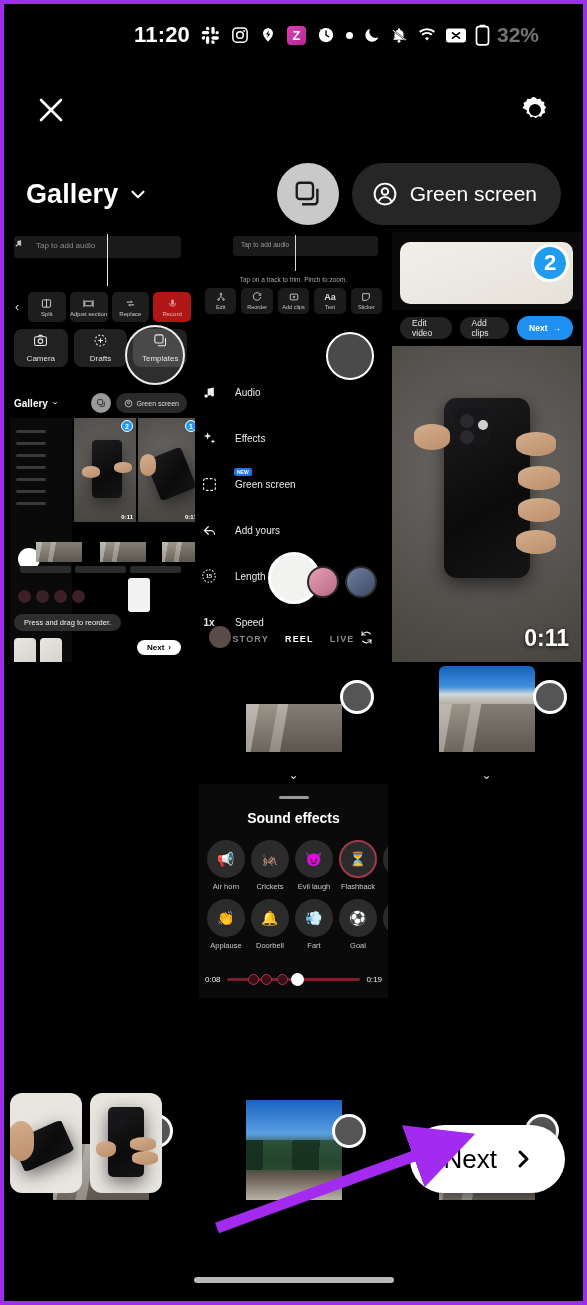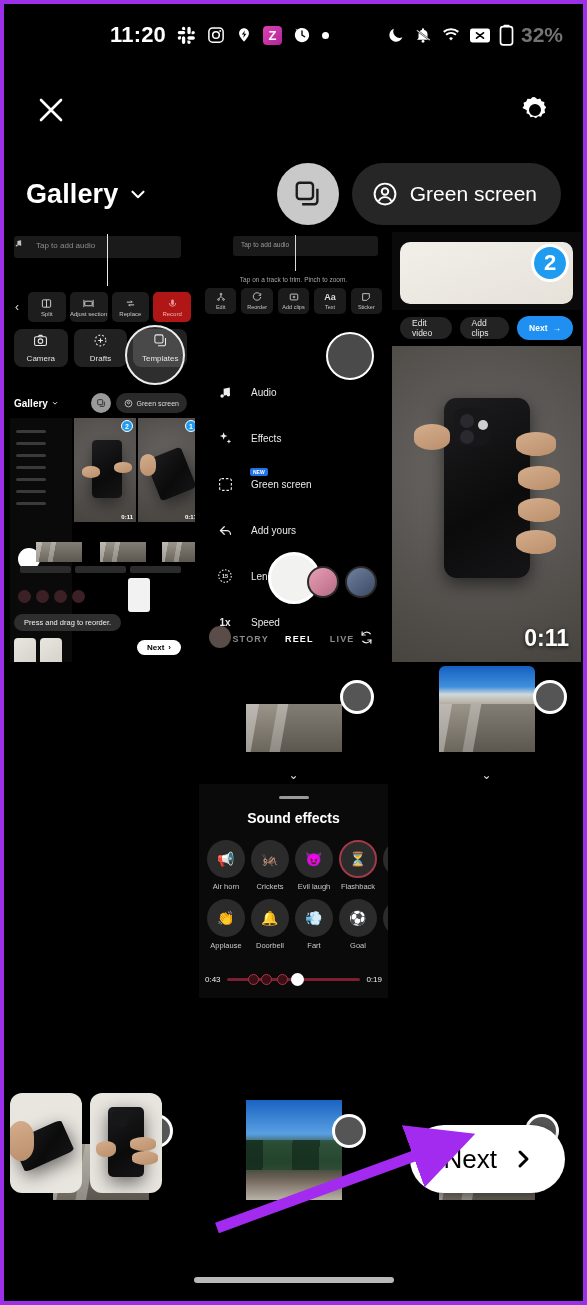--- a/index.html
+++ b/index.html
@@ -19,21 +19,21 @@
     overflow:hidden;
   }
   .screen{ position:absolute; inset:0; background:#000; overflow:hidden; }
 
   
   .statusbar{
     position:absolute; top:0; left:0; right:0; height:62px;
     display:flex; align-items:center; justify-content:center;
     background:#000;
   }
-  .sb-inner{ display:flex; align-items:center; gap:0; width:100%; padding:0 14px; }
+  .sb-inner{ display:flex; align-items:center; gap:0; width:100%; padding:0 38px; }
   .sb-left{ display:flex; align-items:center; gap:11px; margin-left:92px;}
   .sb-time{ font-size:22px; font-weight:700; letter-spacing:.2px; color:#fff; }
   .sb-right{ display:flex; align-items:center; gap:9px; margin-left:auto; margin-right:6px;}
   .sb-batt{ font-size:21px; font-weight:700; color:#737373; margin-left:-2px;}
   .ic{ display:inline-flex; align-items:center; justify-content:center; }
   .ic svg{ display:block; }
   .zbadge{
     width:19px;height:19px;border-radius:4px;
     background:linear-gradient(140deg,#e040b0,#b0279c);
     display:flex;align-items:center;justify-content:center;
@@ -150,21 +150,21 @@
   .ph-hand-light{ position:relative; background:linear-gradient(140deg,#e9e6e0,#d4d0c8); }
 
   .phone-dark{
     position:absolute; border-radius:14%/7%;
     background:linear-gradient(150deg,#1d1d1f,#0b0b0c 60%,#151517);
     box-shadow:0 6px 18px rgba(0,0,0,.55);
   }
   .finger{ position:absolute; border-radius:50%/40%; background:linear-gradient(160deg,#d6ae8d,#b98e6b); }
 
   
-  .rc-menu{ position:absolute; left:16px; top:150px; }
+  .rc-menu{ position:absolute; left:0; top:150px; }
   .rc-menu .it{ display:flex; align-items:center; gap:16px; margin-bottom:26px; }
   .rc-menu .ic2{ width:20px;height:20px; display:flex;align-items:center;justify-content:center;color:#eaeaea;font-size:14px;}
   .rc-menu .lb{ font-size:10px; color:#e9e9e9; }
   .newbadge{ position:absolute; left:-1px; top:-11px; background:#1f72e8; color:#fff; font-size:5px; font-weight:700; padding:1px 3px; border-radius:2px;}
   .rc-shutter{ position:absolute; left:50%; transform:translateX(-50%); bottom:58px; width:52px;height:52px;border-radius:50%; background:#f2f2f0; border:3px solid #fff;}
   .rc-av{ position:absolute; bottom:64px; width:32px;height:32px;border-radius:50%; border:2px solid #2a2a2a;}
   .rc-tabs{ position:absolute; left:0; right:0; bottom:18px; display:flex; align-items:center; justify-content:center; gap:16px; font-size:9px; letter-spacing:1.2px; color:#8b8b8b; font-weight:700;}
   .rc-tabs .on{ color:#fff; }
   .rc-toprow{ position:absolute; left:6px; right:6px; top:56px; display:flex; gap:5px;}
   .rc-toprow .tl{ flex:1; height:26px; background:#1b1b1b; border-radius:5px; display:flex;flex-direction:column;align-items:center;justify-content:center;gap:2px;font-size:5.5px;color:#c6c6c6;}
@@ -688,21 +688,21 @@
                 </div>
             <div class="fx">
                   <span class="cc">⚽</span>
                   <span class="nm">Goal</span>
                 </div>
             <div class="fx">
                   <span class="cc"></span>
                 </div>
           </div>
           <div class="trackbar">
-            <span>0:43</span>
+            <span>0:08</span>
             <span class="trk">
                   <i class="pip" style="left:16%;"></i>
                   <i class="pip" style="left:26%;"></i>
                   <i class="pip" style="left:38%;"></i>
                   <i class="knob" style="left:48%;"></i>
                 </span>
             <span>0:19</span>
           </div>
         </div>
       </div>

